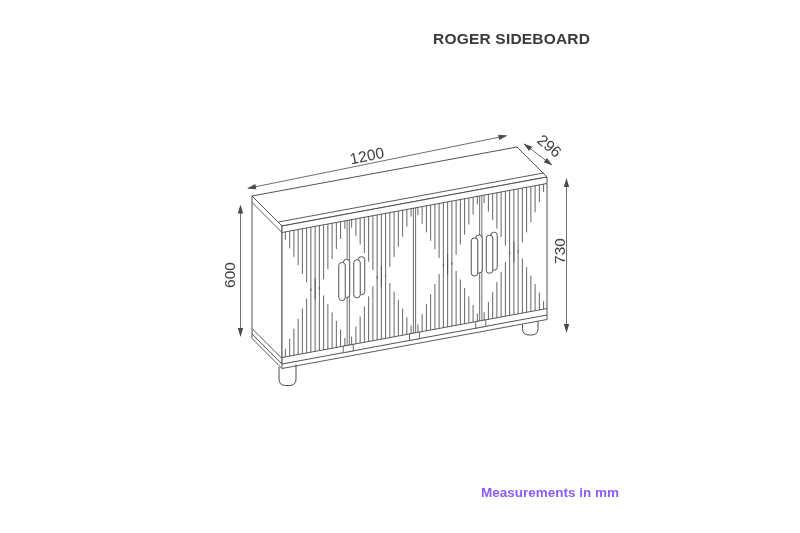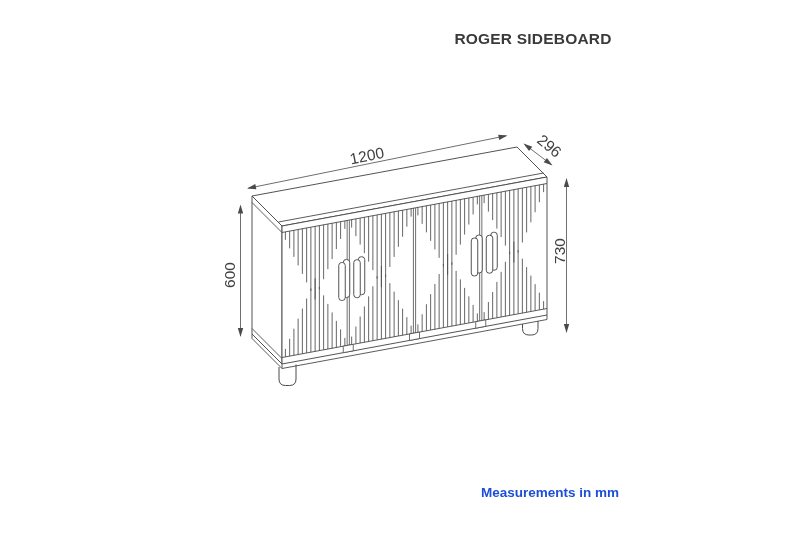--- a/index.html
+++ b/index.html
@@ -2,27 +2,27 @@
 <html><head>
 <meta charset="utf-8">
 <style>
   html,body { margin:0; padding:0; }
   body {
     width:800px; height:533px; position:relative; overflow:hidden;
     background:#ffffff;
     font-family:"Liberation Sans", sans-serif;
   }
   .title {
-    position:absolute; left:433px; top:30px; width:200px; text-align:center;
+    position:absolute; left:433px; top:30px; width:200px; text-align:left;
     font-size:15.5px; font-weight:700; color:#3a3a3a; letter-spacing:0.2px;
     white-space:nowrap;
   }
   .note {
     position:absolute; left:450px; top:485px; width:200px; text-align:center;
-    font-size:13.5px; font-weight:700; color:#1d4ed8; white-space:nowrap;
+    font-size:13.5px; font-weight:700; color:#8b5cf6; white-space:nowrap;
   }
   svg.drawing { position:absolute; left:0; top:0; }
   .dim {
     font-family:"Liberation Sans", sans-serif;
     font-size:15.5px; fill:#3f3f3f;
   }
 </style>
 </head>
 <body>
 

